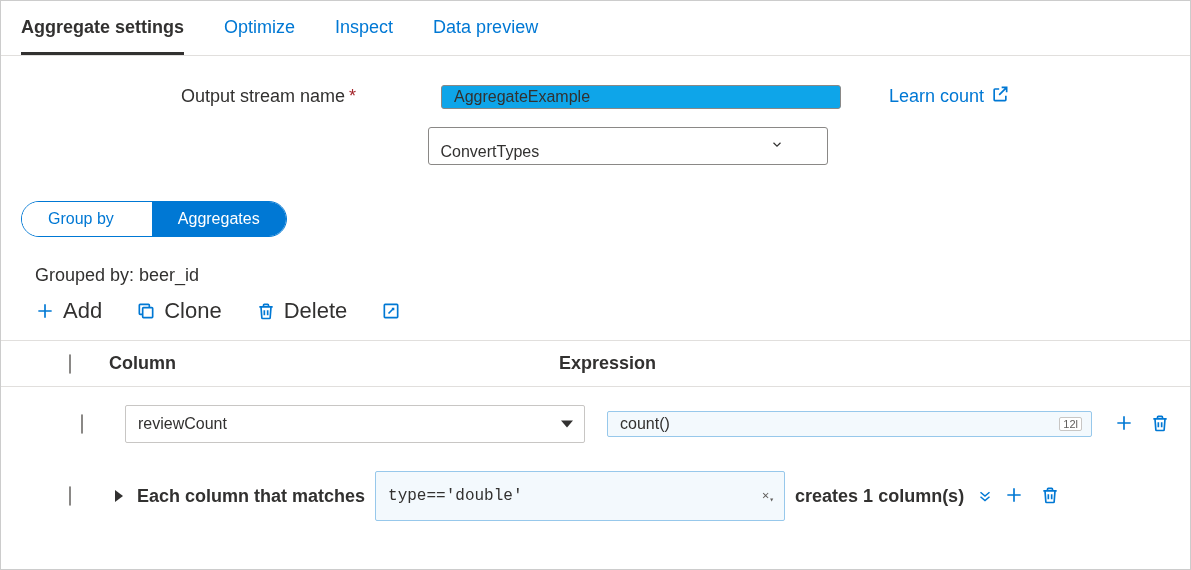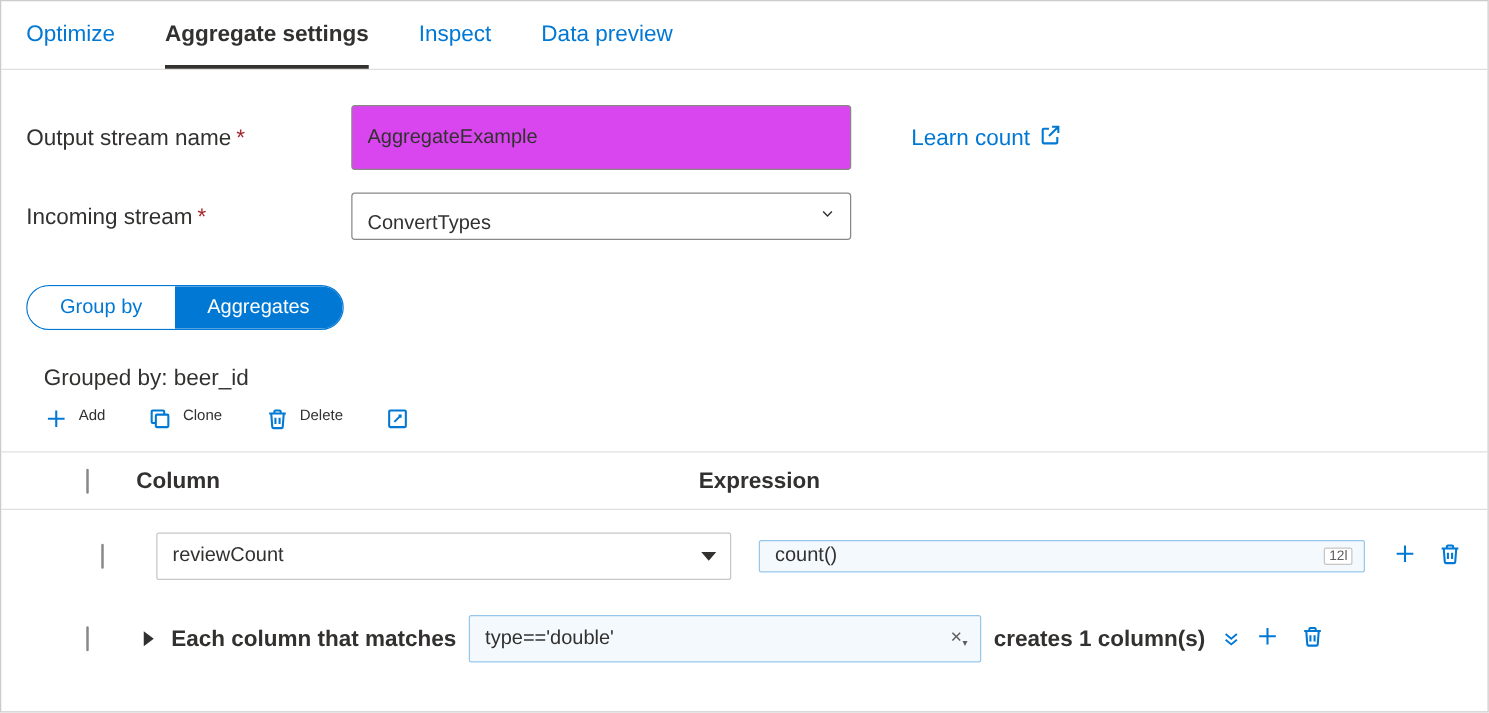--- a/index.html
+++ b/index.html
@@ -29,45 +29,46 @@
       color: #323130;
       font-weight: 600;
       border-bottom-color: #323130;
     }
     
     .form-rows { padding: 28px 20px 18px; }
     .form-row {
       display: flex;
       align-items: center;
       margin-bottom: 18px;
+      justify-content: center;
     }
     .form-label {
       width: 260px;
       font-size: 18px;
       color: #323130;
     }
     .req { color: #a4262c; margin-left: 4px; }
     .text-input {
-      width: 400px; height: 52px;
+      width: 400px; height: 24px;
       padding: 0 12px;
       border: 1px solid #8a8886;
       border-radius: 3px;
       font-size: 16px;
       color: #323130;
-      background: #d946ef;
+      background: #0ea5e9;
     }
     .select-wrap { position: relative; width: 400px; }
     .select {
       width: 100%; height: 38px;
       padding: 11px 34px 0 12px;
       border: 1px solid #8a8886;
       border-radius: 3px;
       font-size: 16px;
       background: #fff;
-      display: flex; align-items: center;
+      display: flex; align-items: center; margin-left: 32px;
     }
     .chevron {
       position: absolute; right: 12px; top: 50%;
       transform: translateY(-50%);
       pointer-events: none;
     }
     .chevron svg { width: 14px; height: 14px; }
     .learn-more {
       margin-left: 48px;
       color: #0078d4;
@@ -85,33 +86,33 @@
       height: 36px;
     }
     .seg {
       padding: 0 26px;
       display: flex; align-items: center;
       font-size: 16px;
       color: #0078d4;
       cursor: pointer;
       background: #fff;
     }
-    .seg.active { background: #0078d4; color: #fff; }
+    .seg.active { background: #0078d4; color: #fff; margin-left: 12px; }
     
     .grouped-line {
       padding: 10px 34px 12px;
       font-size: 18px;
     }
     .toolbar {
       display: flex; align-items: center; gap: 34px;
       padding: 0 34px 16px;
     }
     .tool-btn {
-      display: inline-flex; gap: 8px;
-      color: #323130; font-size: 12px; cursor: pointer;
+      display: inline-flex; align-items: center; gap: 8px;
+      color: #323130; font-size: 22px; cursor: pointer;
     }
     .tool-btn .ico { color: #0078d4; display:inline-flex; }
     .ico svg { width: 20px; height: 20px; }
     
     .thead {
       display: flex; align-items: center;
       border-top: 1px solid #e1dfdd;
       border-bottom: 1px solid #e1dfdd;
       padding: 12px 20px;
       font-weight: 600;
@@ -185,44 +186,45 @@
     .expand-tri::before {
       content:''; display:block;
       border-top:6px solid transparent;
       border-bottom:6px solid transparent;
       border-left:8px solid #323130;
     }
     .pattern-text { font-weight:600; font-size:18px; margin-right:10px; }
     .pattern-input {
       flex: 0 0 410px; position:relative;
       border: 1px solid #97c8eb; background:#f3f9fd;
-      border-radius:2px; height:38px;
+      border-radius:2px; height:50px;
       padding: 0 34px 0 12px;
       display:flex; align-items:center;
       font-size:16px;
       margin-right:10px;
+      font-family:Liberation Mono, monospace;
     }
     .clear-x {
       position:absolute; right:10px; top:50%;
       transform:translateY(-50%);
       color:#605e5c; font-size:12px;
     }
     .creates { font-weight:600; font-size:18px; margin-right:6px; }
     .dbl-chev { color:#0078d4; cursor:pointer; margin: 0 6px; display:inline-flex; }
     .dbl-chev svg { width:18px; height:18px; }
   </style>
 </head>
 <body>
 
 
 
 
 <div class="tabs">
+  <div class="tab active">Aggregate settings</div>
   <div class="tab">Optimize</div>
-  <div class="tab active">Aggregate settings</div>
   <div class="tab">Inspect</div>
   <div class="tab">Data preview</div>
 </div>
 
 
 <div class="form-rows">
   <div class="form-row">
     <div class="form-label">
       <span>Output stream name</span><span class="req">*</span>
     </div>
@@ -230,23 +232,20 @@
     <a class="learn-more">
       <span>Learn count</span>
       <span class="ico">
         <svg viewBox="0 0 24 24" fill="none" stroke="currentColor" stroke-width="2">
             <path d="M14 4h6v6M20 4l-9 9M19 14v5a1 1 0 0 1-1 1H6a1 1 0 0 1-1-1V7a1 1 0 0 1 1-1h5"></path>
           </svg>
       </span>
     </a>
   </div>
   <div class="form-row">
-    <div class="form-label">
-      <span>Incoming stream</span><span class="req">*</span>
-    </div>
     <div class="select-wrap">
       <div class="select">ConvertTypes</div>
       <span class="chevron">
         <svg viewBox="0 0 24 24" fill="none" stroke="#323130" stroke-width="2">
             <path d="M6 9l6 6 6-6"></path>
           </svg>
       </span>
     </div>
   </div>
 </div>

